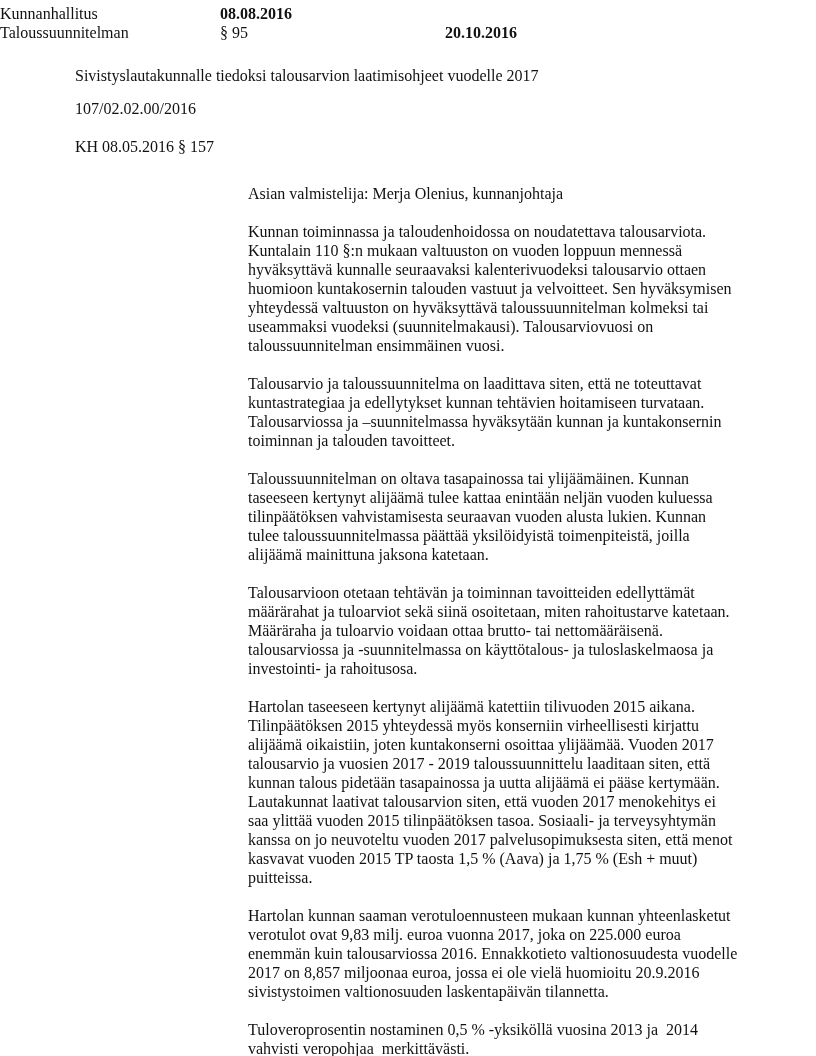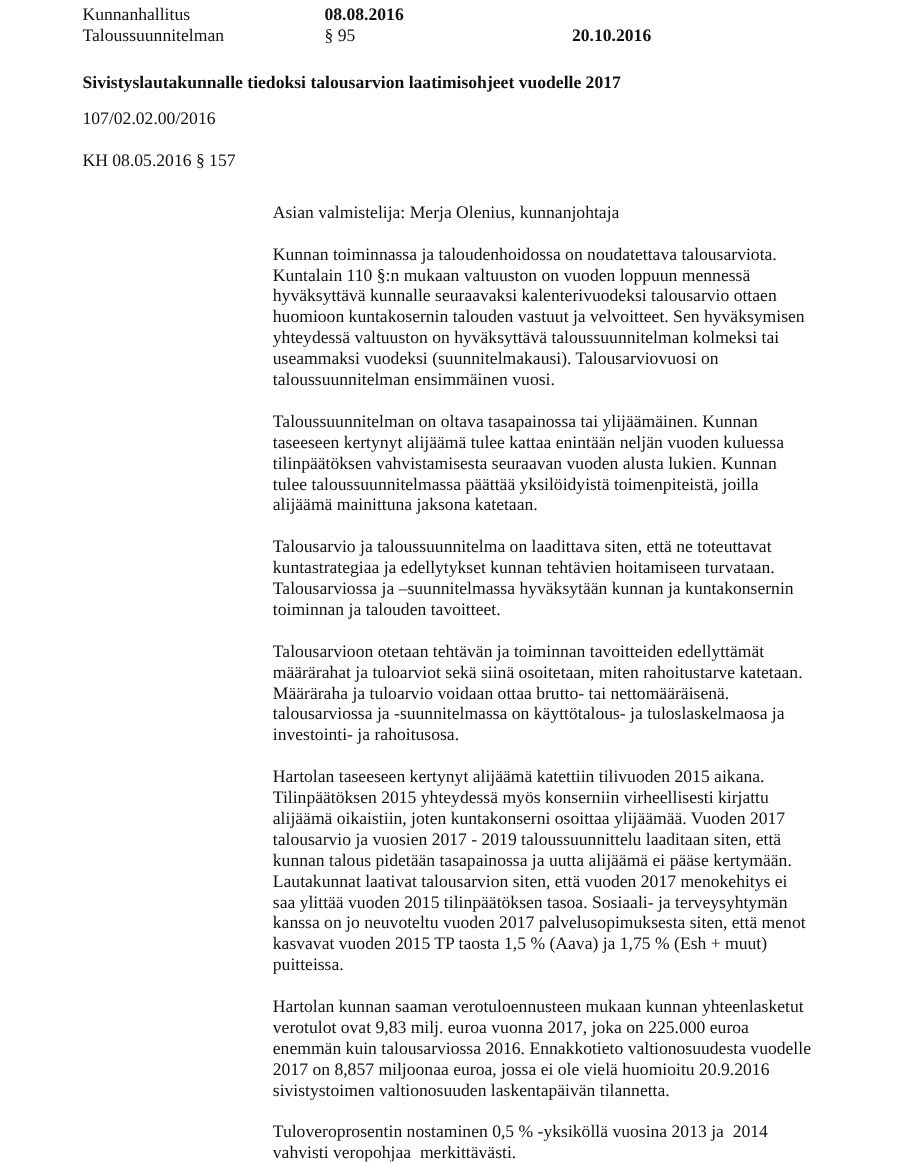--- a/index.html
+++ b/index.html
@@ -17,41 +17,40 @@
     overflow: hidden;
   }
   .page {
     position: relative;
     width: 816px;
     height: 1056px;
     padding-top: 4px;
     box-sizing: border-box;
   }
   .header-table {
-    margin-left: 75px;
   }
   .header-row {
     display: flex;
   }
   .cell-org {
     width: 220px;
     flex: 0 0 220px;
   }
   .cell-section {
     width: 225px;
     flex: 0 0 225px;
   }
   .cell-date {
     flex: 1 1 auto;
     font-weight: bold;
   }
   .doc-title {
     margin: 24px 0 0 75px;
     font-size: 16px;
-    font-weight: bold;
+    font-weight: normal;
     line-height: 19px;
   }
   .case-number {
     margin: 14px 0 16px 75px;
   }
   .decision-reference {
     margin: 19px 0 0 75px;
   }
   .doc-body {
     margin: 28px 0 0 248px;
@@ -87,29 +86,29 @@
 
   <div class="doc-body">
     <p>Asian valmistelija: Merja Olenius, kunnanjohtaja</p>
     <p>Kunnan toiminnassa ja taloudenhoidossa on noudatettava talousarviota.
 Kuntalain 110 §:n mukaan valtuuston on vuoden loppuun mennessä
 hyväksyttävä kunnalle seuraavaksi kalenterivuodeksi talousarvio ottaen
 huomioon kuntakosernin talouden vastuut ja velvoitteet. Sen hyväksymisen
 yhteydessä valtuuston on hyväksyttävä taloussuunnitelman kolmeksi tai
 useammaksi vuodeksi (suunnitelmakausi). Talousarviovuosi on
 taloussuunnitelman ensimmäinen vuosi.</p>
+    <p>Talousarvio ja taloussuunnitelma on laadittava siten, että ne toteuttavat
+kuntastrategiaa ja edellytykset kunnan tehtävien hoitamiseen turvataan.
+Talousarviossa ja –suunnitelmassa hyväksytään kunnan ja kuntakonsernin
+toiminnan ja talouden tavoitteet.</p>
     <p>Taloussuunnitelman on oltava tasapainossa tai ylijäämäinen. Kunnan
 taseeseen kertynyt alijäämä tulee kattaa enintään neljän vuoden kuluessa
 tilinpäätöksen vahvistamisesta seuraavan vuoden alusta lukien. Kunnan
 tulee taloussuunnitelmassa päättää yksilöidyistä toimenpiteistä, joilla
 alijäämä mainittuna jaksona katetaan.</p>
-    <p>Talousarvio ja taloussuunnitelma on laadittava siten, että ne toteuttavat
-kuntastrategiaa ja edellytykset kunnan tehtävien hoitamiseen turvataan.
-Talousarviossa ja –suunnitelmassa hyväksytään kunnan ja kuntakonsernin
-toiminnan ja talouden tavoitteet.</p>
     <p>Talousarvioon otetaan tehtävän ja toiminnan tavoitteiden edellyttämät
 määrärahat ja tuloarviot sekä siinä osoitetaan, miten rahoitustarve katetaan.
 Määräraha ja tuloarvio voidaan ottaa brutto- tai nettomääräisenä.
 talousarviossa ja -suunnitelmassa on käyttötalous- ja tuloslaskelmaosa ja
 investointi- ja rahoitusosa.</p>
     <p>Hartolan taseeseen kertynyt alijäämä katettiin tilivuoden 2015 aikana.
 Tilinpäätöksen 2015 yhteydessä myös konserniin virheellisesti kirjattu
 alijäämä oikaistiin, joten kuntakonserni osoittaa ylijäämää. Vuoden 2017
 talousarvio ja vuosien 2017 - 2019 taloussuunnittelu laaditaan siten, että
 kunnan talous pidetään tasapainossa ja uutta alijäämä ei pääse kertymään.

